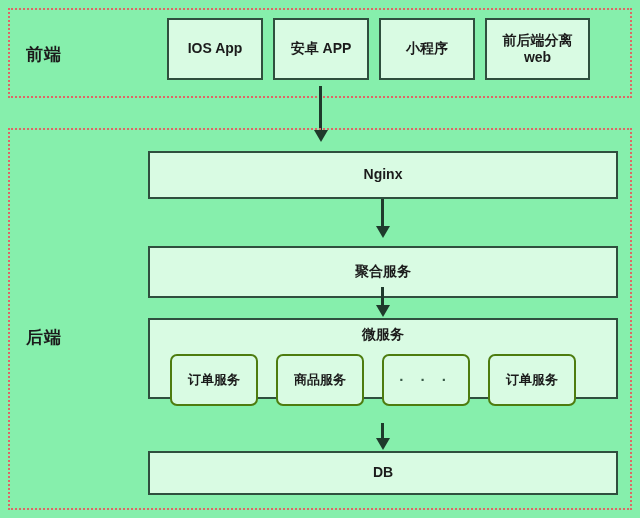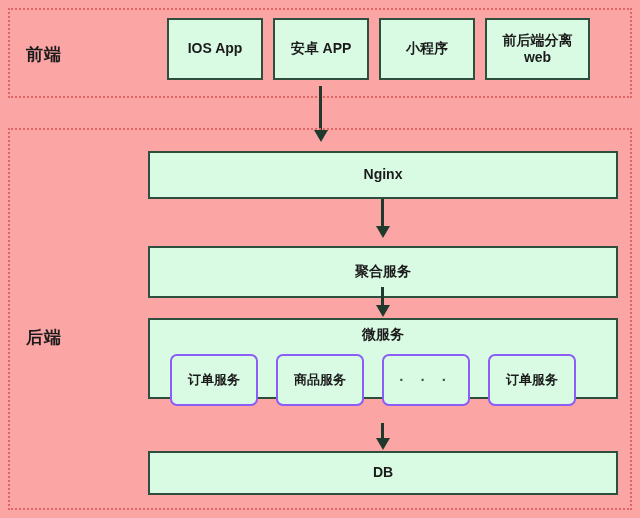--- a/index.html
+++ b/index.html
@@ -14,21 +14,21 @@
     overflow: hidden;
     font-family: "Liberation Sans", "DejaVu Sans", sans-serif;
     color: #222222;
   }
 
   .canvas {
     position: absolute;
     left: 0; top: 0;
     width: 640px;
     height: 518px;
-    background: #fca5a5;
+    background: #86efac;
   }
 
   
   .zone {
     position: absolute;
     box-sizing: border-box;
     border: 2px dotted #e06666;
     background: transparent;
   }
   #zone-frontend { left: 8px;  top: 8px;   width: 624px; height: 90px; }
@@ -82,21 +82,21 @@
     position: absolute;
     left: 0; right: 0; top: 6px;
     text-align: center;
     font-size: 14px;
     font-weight: 600;
     color: #1b1b1b;
   }
   .svc {
     position: absolute;
     box-sizing: border-box;
-    border: 2px solid #8b5cf6;
+    border: 2px solid #4d7c0f;
     border-radius: 7px;
     background: #d9fbe3;
     display: flex;
     align-items: center;
     justify-content: center;
     font-size: 13px;
     font-weight: 600;
     color: #1b1b1b;
     top: 34px;
     height: 52px;

